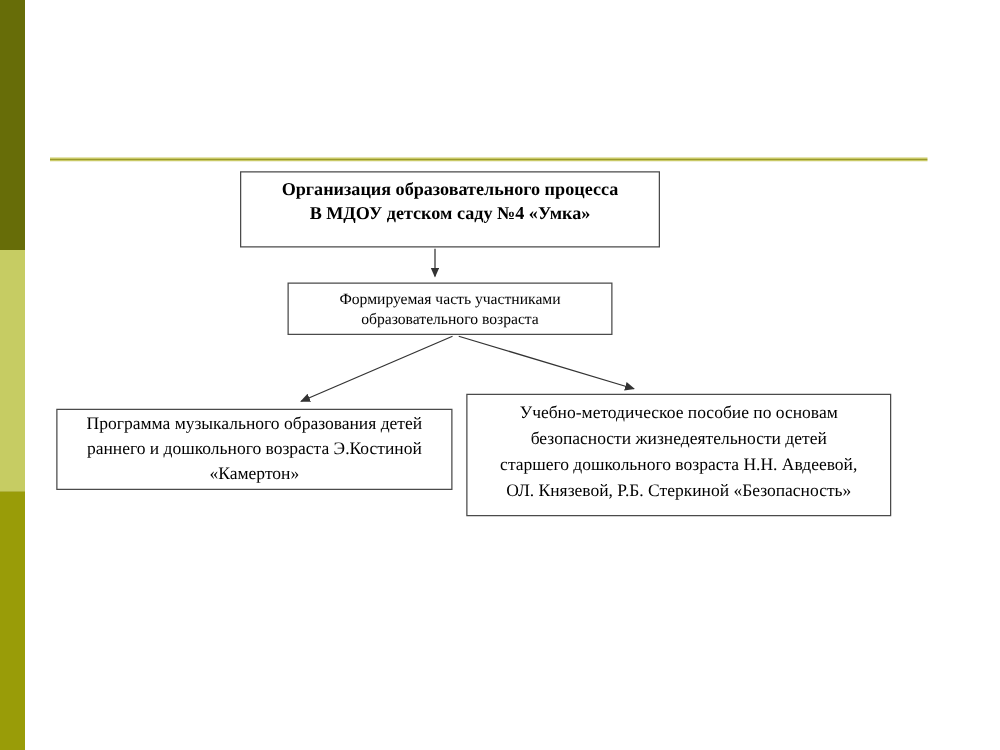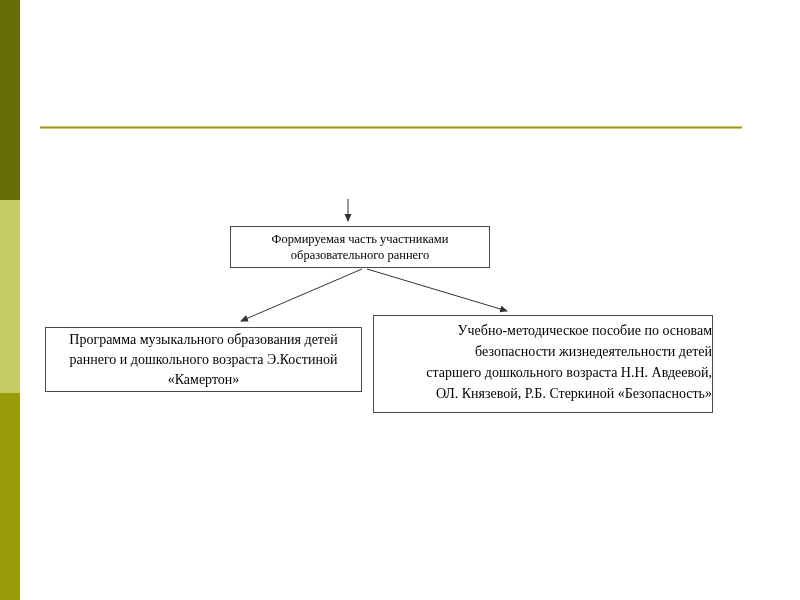--- a/index.html
+++ b/index.html
@@ -63,21 +63,21 @@
   .box-leaf-left {
     left: 45px; top: 327px;
     width: 317px; height: 65px;
     padding-top: 2px;
     font-size: 14px; line-height: 20px;
   }
   .box-leaf-right {
     left: 373px; top: 315px;
     width: 340px; height: 98px;
     padding-top: 4px;
-    font-size: 14px; line-height: 21px; text-align: right;
+    font-size: 14px; line-height: 21px;
   }
 
   .connectors {
     position: absolute;
     left: 0; top: 0;
     width: 800px; height: 600px;
     pointer-events: none;
   }
   .connectors line { stroke: #333; stroke-width: 1; }
 </style>
@@ -87,23 +87,25 @@
 <div class="slide">
 
   <div class="sidebar">
     <div class="seg seg-top"></div>
     <div class="seg seg-mid"></div>
     <div class="seg seg-bot"></div>
   </div>
 
   <div class="divider"></div>
 
+  <div class="box box-root">Организация образовательного процесса
+В МДОУ детском саду №4 «Умка»</div>
 
   <div class="box box-l2"><span class="b">Формируемая часть участниками
-образовательного </span><span>раннего</span></div>
+образовательного </span><span>возраста</span></div>
 
   <div class="box box-leaf-left">Программа музыкального образования детей
 раннего и дошкольного возраста Э.Костиной
 «Камертон»</div>
 
   <div class="box box-leaf-right">Учебно-методическое пособие по основам
 безопасности жизнедеятельности детей
 старшего дошкольного возраста Н.Н. Авдеевой,
 ОЛ. Князевой, Р.Б. Стеркиной «Безопасность»</div>
 

